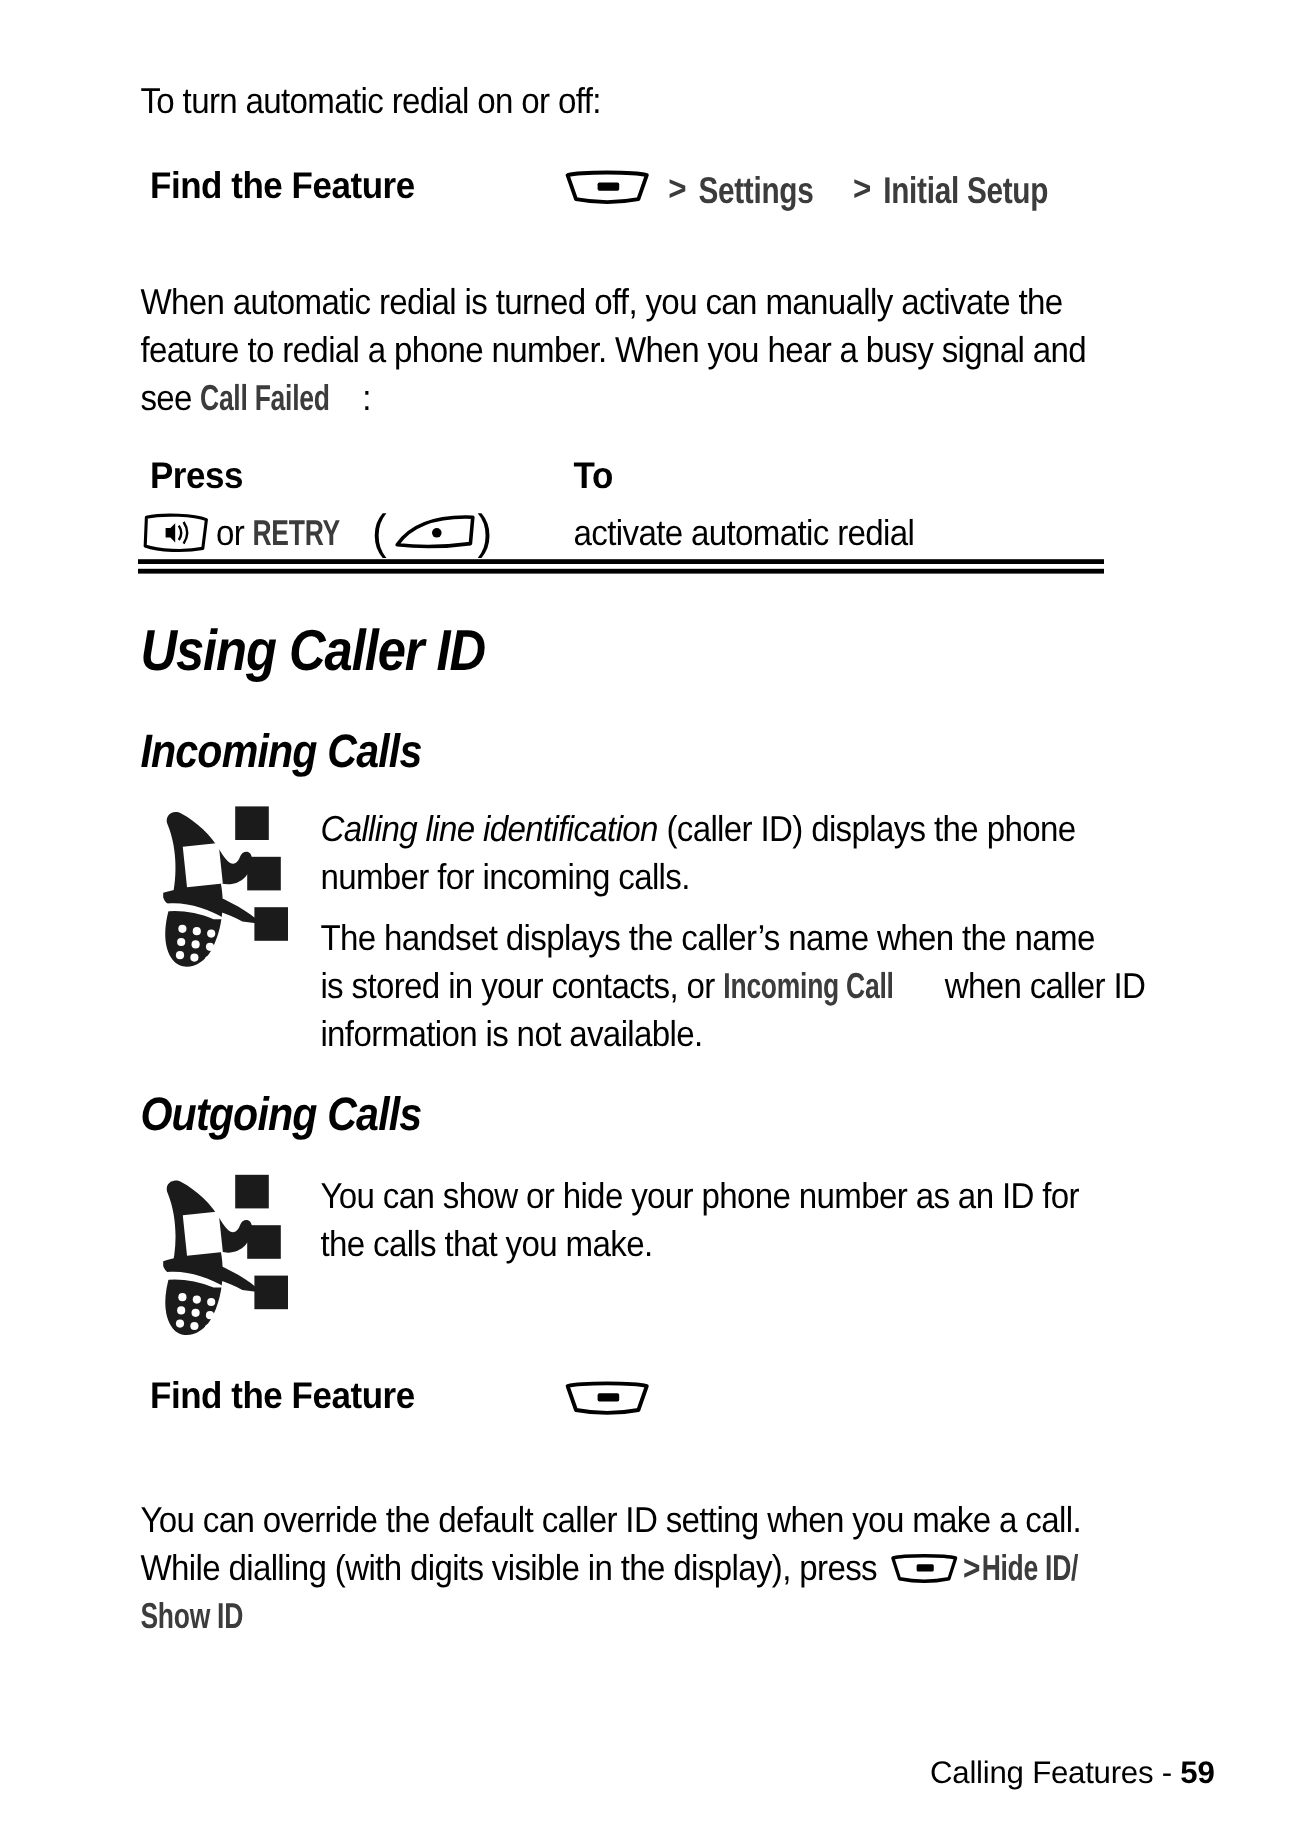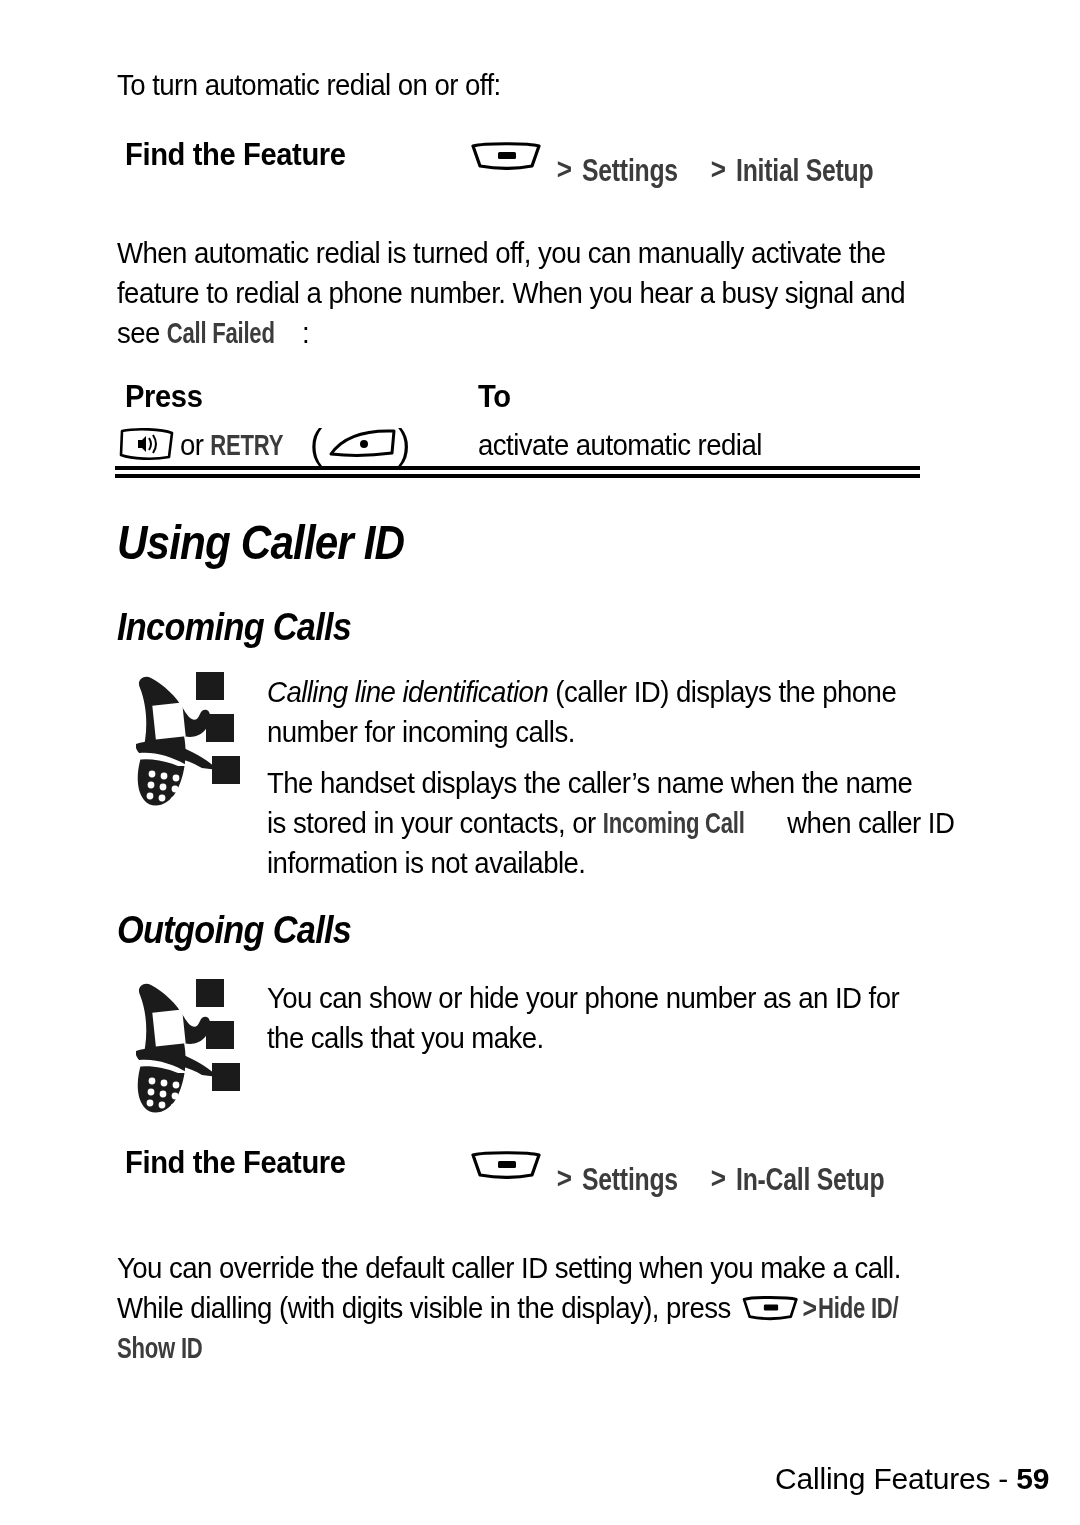--- a/index.html
+++ b/index.html
@@ -87,21 +87,20 @@
     transform-origin: left top;
     white-space: nowrap;
   }
 
   
   .path {
     position: absolute;
     font-size: 31px;
     line-height: 38px;
     white-space: nowrap;
-    margin-top: 12px;
   }
   .path .gt {
     font-family: "Liberation Sans", sans-serif;
     font-weight: bold;
     color: #3c3c3c;
     font-size: 29px;
     display: inline-block;
     transform: scaleX(0.9);
   }
   .path .term { font-size: 31px; vertical-align: -2px; }
@@ -123,21 +122,21 @@
   }
   .rule::before { top: 0; }
   .rule::after  { top: 8px; }
 
   
   .icon { position: absolute; display: block; }
 
   .footer {
     position: absolute;
     font-family: "Liberation Sans", sans-serif;
-    font-size: 30px;
+    font-size: 26px;
     color: #000;
     letter-spacing: -0.2px;
     white-space: nowrap;
   }
   .footer b { font-weight: bold; }
 
   .inline-icon {
     display: inline-block;
     vertical-align: -4px;
     margin: 0 4px;
@@ -273,26 +272,20 @@
   <div class="body-text" style="left:267px; top:978px; width:800px;">You can show or hide your phone number as an ID for</div>
   <div class="body-text" style="left:267px; top:1018px; width:800px;">the calls that you make.</div>
 
   <div class="lbl" style="left:125px; top:1145px;">Find the Feature</div>
 
   <svg class="icon" style="left:470px; top:1149px;" width="72" height="32" viewBox="0 0 72 32">
     <path d="M3 6 C14 3, 58 3, 69 6 L62 26 C46 29, 26 29, 10 26 Z" fill="none" stroke="#000" stroke-width="3.2" stroke-linejoin="round"></path>
     <rect x="28" y="12" width="18" height="7" rx="1.5" fill="#000"></rect>
   </svg>
 
-  <div class="path" style="left:556px; top:1147px;">
-    <span class="gt">&gt;</span>
-    <span class="term">Settings</span>
-    <span class="gt">&gt;</span>
-    <span class="term">In-Call Setup</span>
-  </div>
 
   <div class="body-text" style="left:117px; top:1248px; width:1000px;">You can override the default caller ID setting when you make a call.</div>
 
   <div class="body-text" style="left:117px; top:1288px; width:1020px; white-space:nowrap;">
     <span>While dialling (with digits visible in the display), press </span><svg class="inline-icon" width="62" height="28" viewBox="0 0 72 32">
       <path d="M3 6 C14 3, 58 3, 69 6 L62 26 C46 29, 26 29, 10 26 Z" fill="none" stroke="#000" stroke-width="3.4" stroke-linejoin="round"></path>
       <rect x="28" y="12" width="18" height="7" rx="1.5" fill="#000"></rect>
     </svg><span class="term" style="font-size:30px; font-family:'Liberation Sans',sans-serif; transform:scaleX(0.9);">&gt;</span><span class="term" style="font-size:30px;">Hide ID/</span>
   </div>
 

